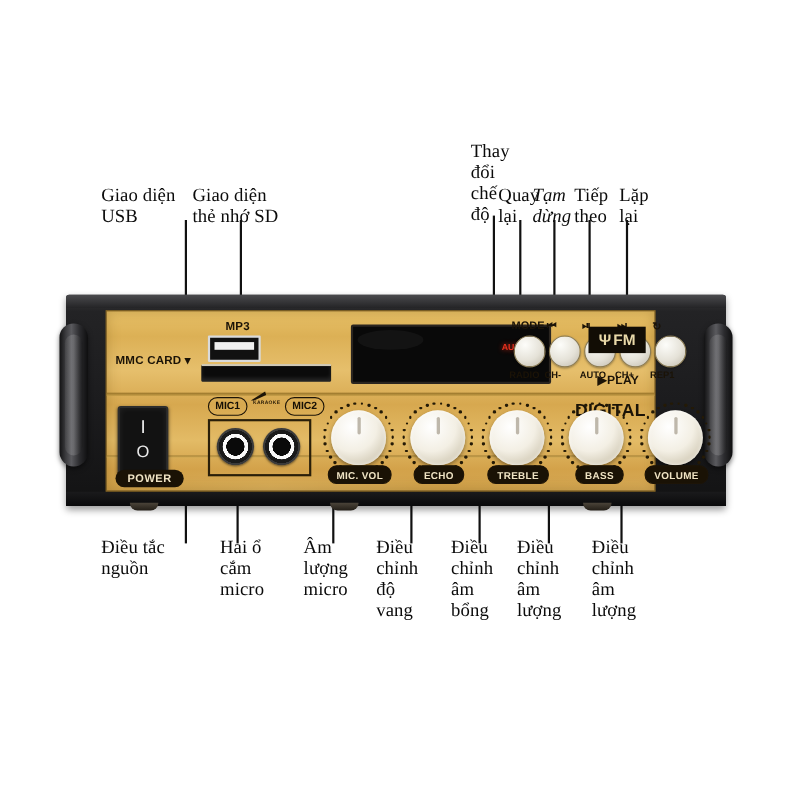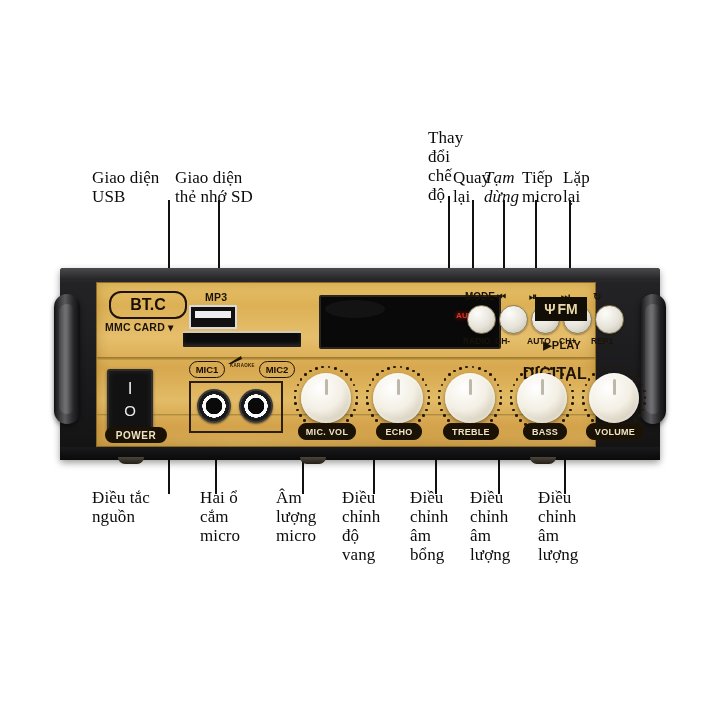--- a/index.html
+++ b/index.html
@@ -148,21 +148,21 @@
 chế
 độ</div>
       <div class="leader" style="left: 448px; top: 196px; height: 82px;"></div>
       <div class="callout" style="left: 453px; top: 168px;">Quay
 lại</div>
       <div class="leader" style="left: 472px; top: 200px; height: 78px;"></div>
       <div class="callout" style="left: 484px; top: 168px; font-style: italic;">Tạm
 dừng</div>
       <div class="leader" style="left: 503px; top: 200px; height: 78px;"></div>
       <div class="callout" style="left: 522px; top: 168px;">Tiếp
-micro</div>
+theo</div>
       <div class="leader" style="left: 535px; top: 200px; height: 78px;"></div>
       <div class="callout" style="left: 563px; top: 168px;">Lặp
 lại</div>
       <div class="leader" style="left: 569px; top: 200px; height: 78px;"></div>
     </div>
   <div id="callouts-bottom">
       <div class="callout" style="left: 92px; top: 488px;">Điều tắc
 nguồn</div>
       <div class="leader" style="left: 168px; top: 447px; height: 47px;"></div>
       <div class="callout" style="left: 200px; top: 488px;">Hai ổ
@@ -203,21 +203,20 @@
     <div class="handle left"></div>
     <div class="handle right"></div>
     <div class="foot" style="left:58px"></div>
     <div class="foot" style="left:240px"></div>
     <div class="foot" style="left:470px"></div>
 
     <div class="face">
       <div class="divider"></div>
       <div class="divider2"></div>
 
-      <div class="btc">BT.C</div>
       <div class="lbl mmc">MMC CARD ▾</div>
       <div class="lbl mp3">MP3</div>
       <div class="usb">
           <i></i>
         </div>
       <div class="sd"></div>
 
       <div class="display">
         <div class="aux">AUX</div>
       </div>

